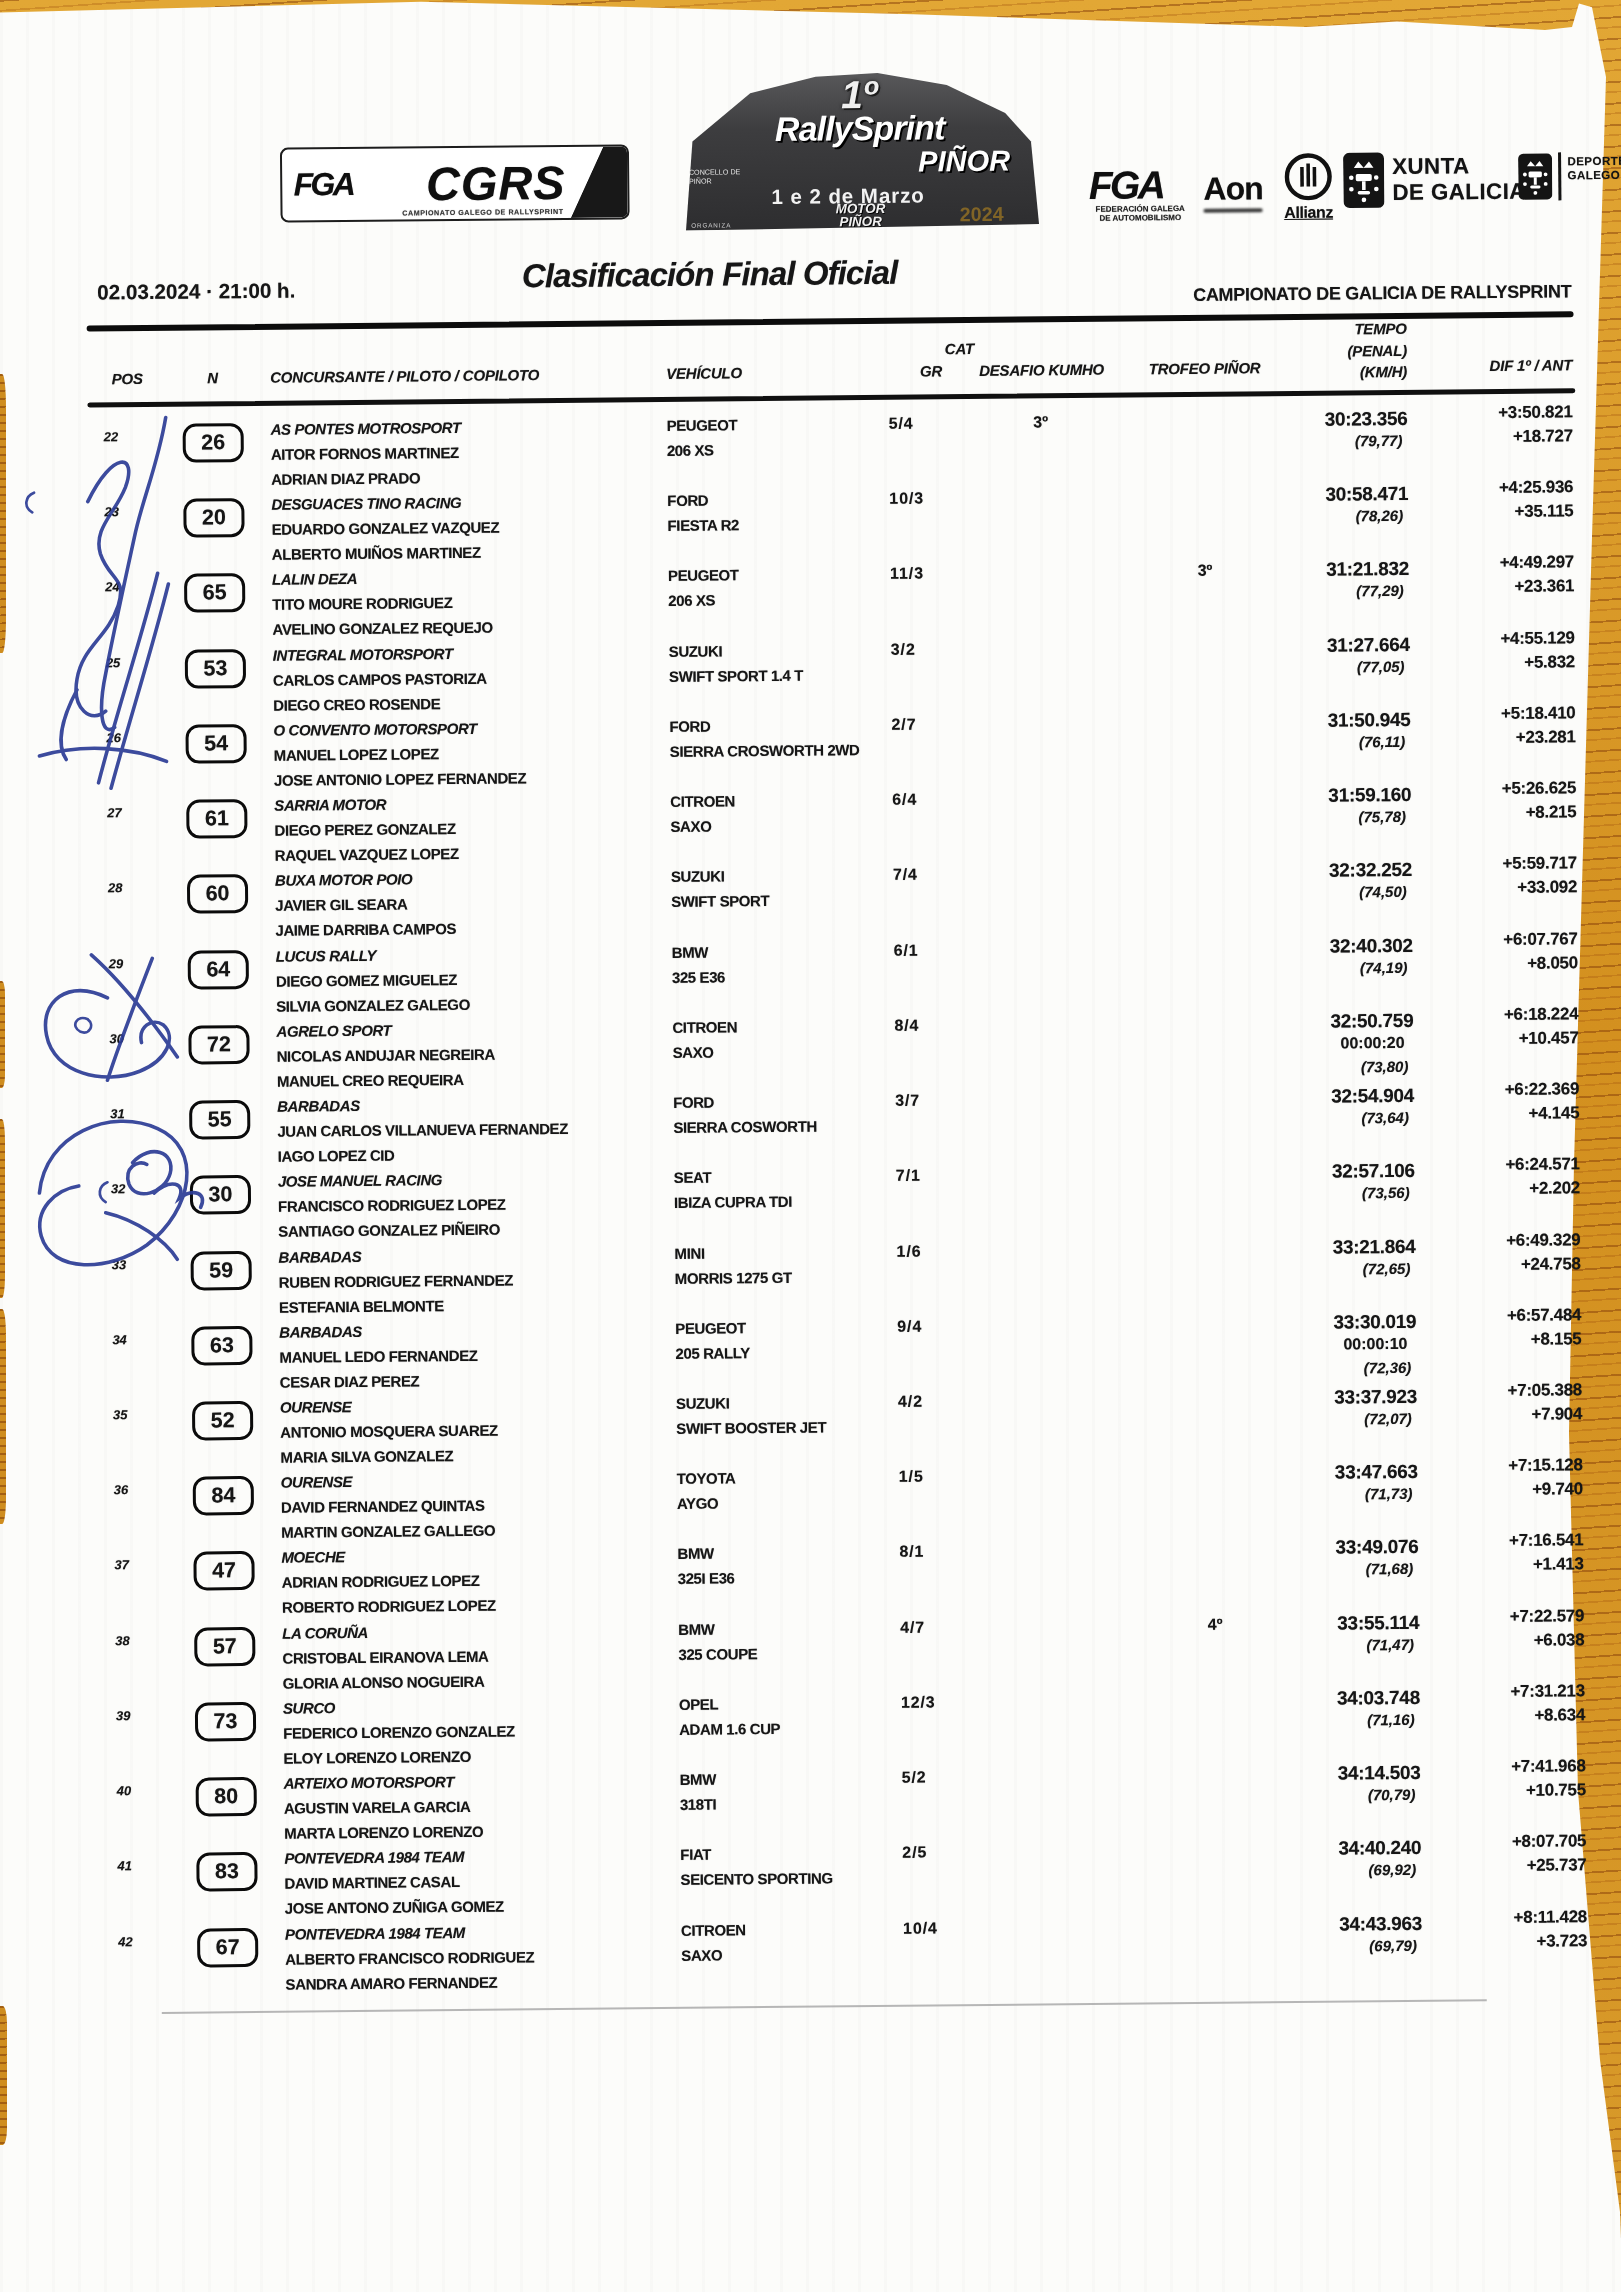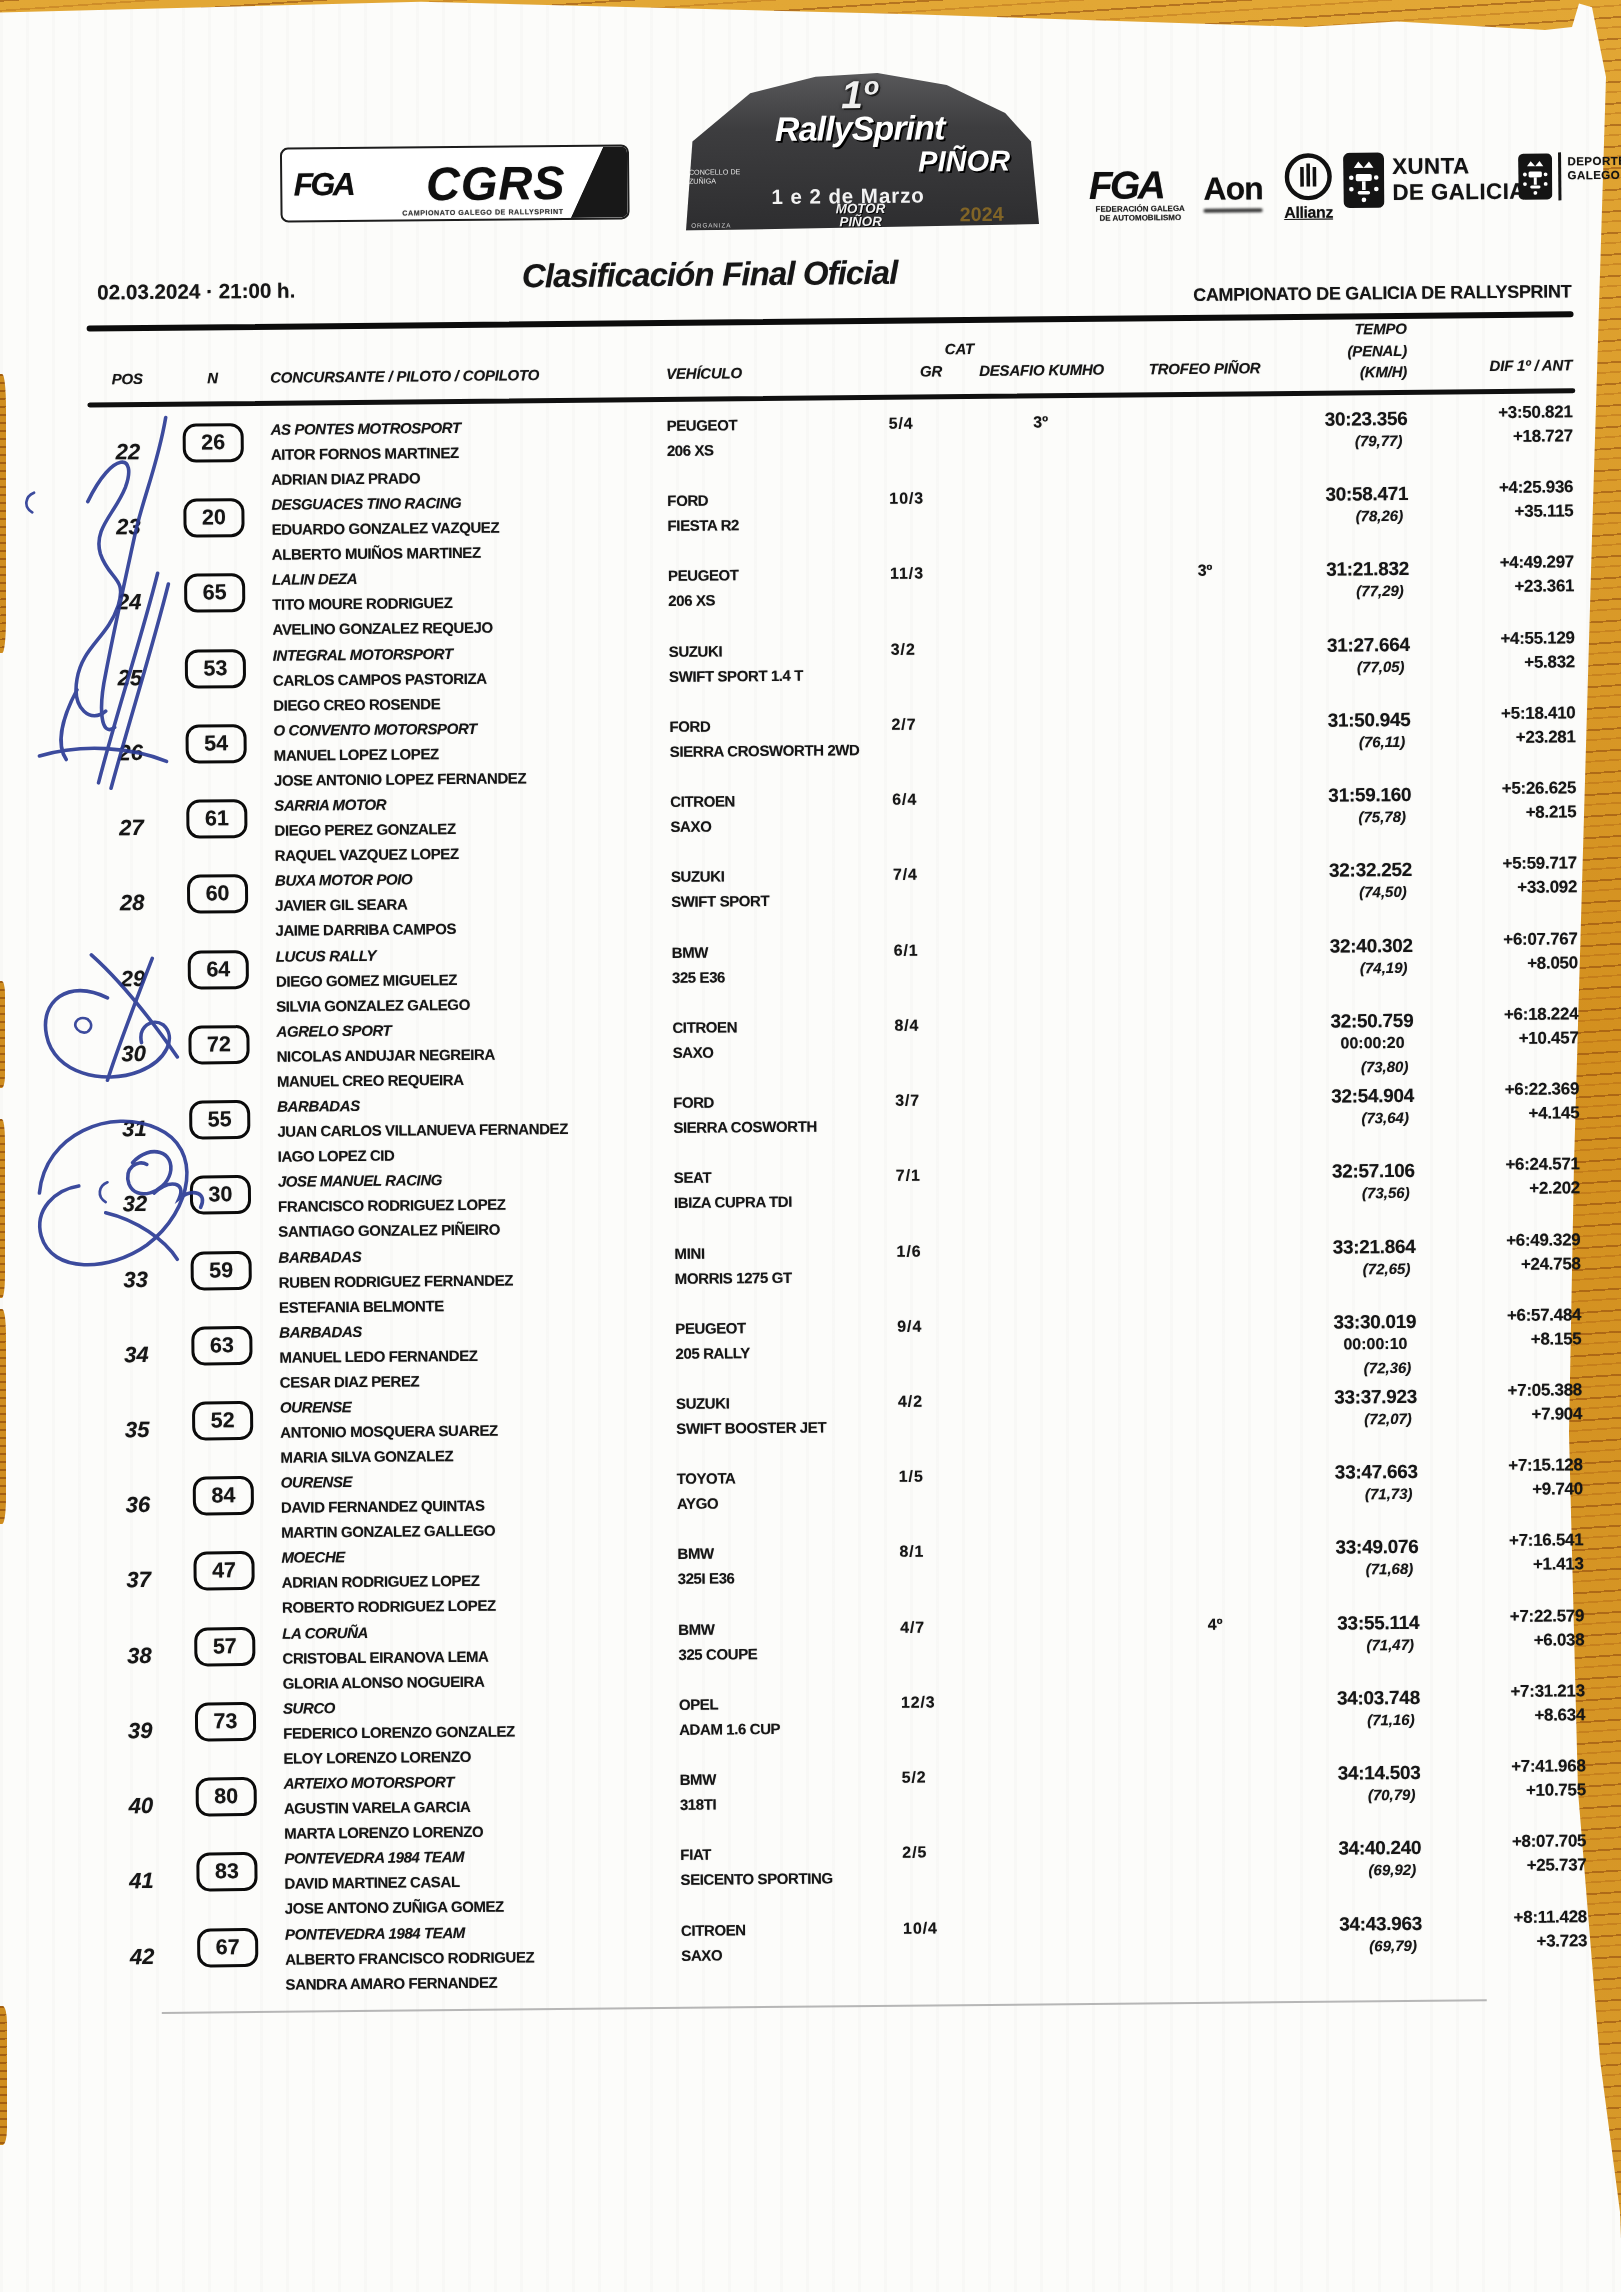--- a/index.html
+++ b/index.html
@@ -73,21 +73,21 @@
   .championship{left:1102px;top:296px;width:467px;text-align:right;font-weight:800;font-size:18px;letter-spacing:-0.3px;}
   .rule1{left:84px;top:326px;width:1487px;height:6.3px;background:#0c0c0c;border-radius:3.6px;}
   .rule2{left:84px;top:403px;width:1488px;height:4.5px;background:#101010;border-radius:2.7px;}
   .bottom-rule{left:143px;top:2013px;width:1325px;height:1.8px;background:#a9a9a9;opacity:.85;}
   
   .th{position:absolute;font-style:italic;font-weight:800;font-size:15px;letter-spacing:-0.2px;}
   
   .rows{position:absolute;left:0;top:421px;width:1622px;height:1594px;}
   .row{position:absolute;left:0;width:1622px;height:75px;}
   .c{position:absolute;}
-  .pos{left:100px;top:9px;width:48px;text-align:center;font-style:italic;font-weight:900;font-size:22px;margin-top:10px;}
+  .pos{left:100px;top:9px;width:48px;font-style:italic;font-weight:900;font-size:13px;}
   .nbox{left:179px;top:3.6px;width:61px;height:39px;border:3.6px solid #0b0b0b;border-radius:13.4px;
     text-align:center;line-height:33px;font-weight:900;font-size:21.5px;}
   .names{left:267px;top:1.8px;width:385px;}
   .names div{height:25px;font-weight:700;font-size:15px;letter-spacing:-0.4px;white-space:nowrap;}
   .team{font-style:italic;}
   .veh{left:663px;top:1.8px;width:242px;}
   .veh div{height:25px;font-weight:700;font-size:15px;letter-spacing:-0.4px;white-space:nowrap;}
   .catgr{left:885px;top:1.8px;width:86px;text-align:left;font-weight:800;font-size:16px;letter-spacing:0.9px;}
   .desafio{left:1001px;top:1.8px;width:72px;text-align:center;font-weight:800;font-size:16px;}
   .trofeo{left:1164px;top:1.8px;width:72px;text-align:center;font-weight:800;font-size:16px;}
@@ -122,21 +122,21 @@
       <span class="cgrs-caption">CAMPIONATO GALEGO DE RALLYSPRINT</span>
     </div>
 
     <div class="abs plate">
       <div class="plate-bg"></div>
       <div class="abs plate-one">1º</div>
       <div class="abs plate-rally">RallySprint</div>
       <div class="abs plate-pinor">PIÑOR</div>
       <div class="abs plate-dates">1 e 2 de Marzo</div>
       <div class="abs plate-year">2024</div>
-      <div class="abs plate-concello">CONCELLO DE ZUÑIGA</div>
+      <div class="abs plate-concello">CONCELLO DE PIÑOR</div>
       <div class="abs plate-organiza">ORGANIZA</div>
       <div class="abs plate-motor">
         <div>MOTOR</div>
         <div>PIÑOR</div>
       </div>
     </div>
 
     <div class="abs logo-fgafed ink">
       <div class="fgafed-word">FGA</div>
       <div class="fgafed-sub">FEDERACIÓN GALEGA</div>

